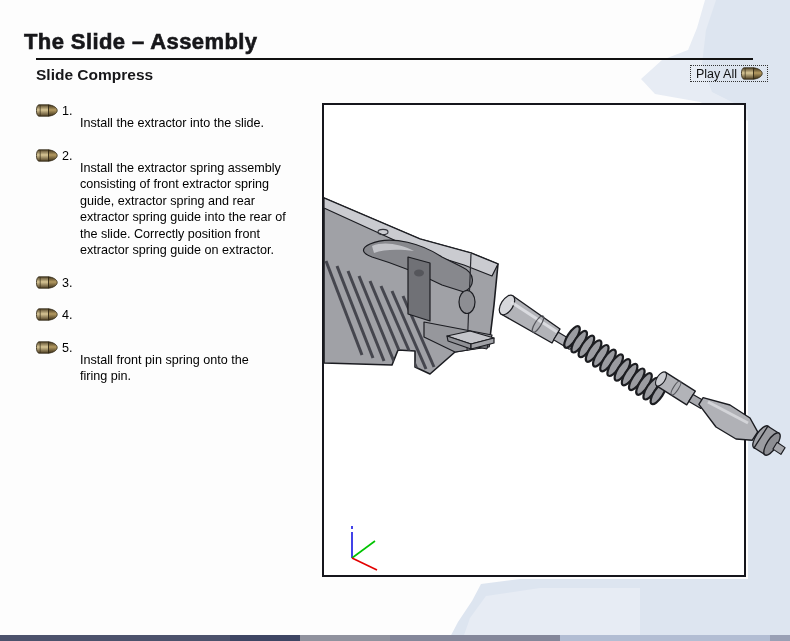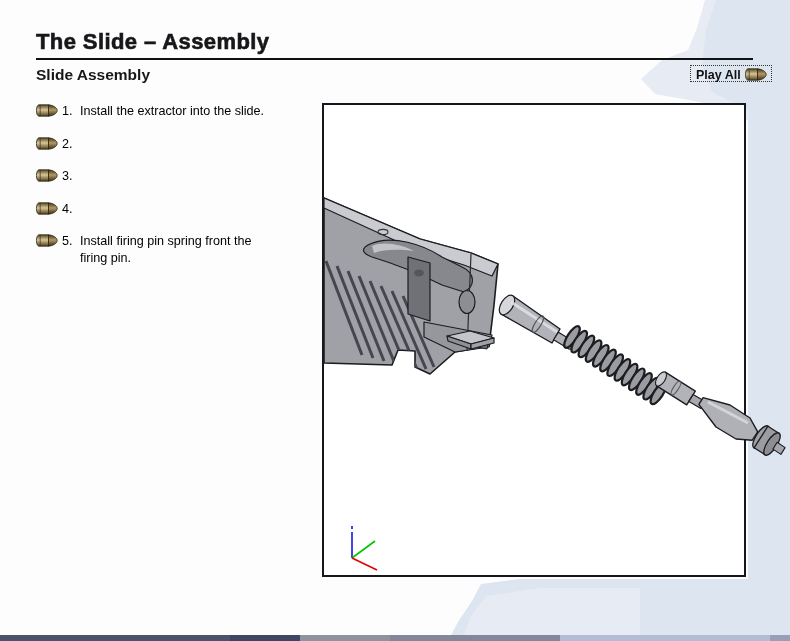--- a/index.html
+++ b/index.html
@@ -6,43 +6,42 @@
   body{
     width:790px;height:641px;position:relative;overflow:hidden;
     background:#fdfdfd;
     font-family:"Liberation Sans","DejaVu Sans",sans-serif;
     color:#000;
   }
   
   #bg-svg{position:absolute;left:0;top:0;width:790px;height:641px;z-index:0;}
   
   .page-title{
-    position:absolute;left:36px;top:29px;z-index:2;
+    position:absolute;left:24px;top:29px;z-index:2;
     font-size:22px;font-weight:bold;letter-spacing:.4px;color:#17171a;
     -webkit-text-stroke:.6px #17171a;
   }
   .title-rule{position:absolute;left:36px;top:58px;width:717px;height:2px;background:#111;z-index:2;}
   .subtitle{
     position:absolute;left:36px;top:66px;z-index:2;
     font-size:15.5px;font-weight:bold;color:#17171a;
   }
   .play-all-button{
     position:absolute;left:690px;top:65px;z-index:3;
-    display:inline-flex;gap:4px;
+    display:inline-flex;align-items:center;gap:4px;
     border:1px dotted #333;padding:2px 4px 2px 5px;
     font-size:12.5px;color:#111;background:transparent;cursor:pointer;
     height:17px;
-    font-weight:bold;
   }
   
   .steps{position:absolute;left:36px;top:103px;width:286px;z-index:2;}
   .step{display:flex;align-items:flex-start;margin-bottom:16px;}
   .step .bullet{flex:0 0 22px;margin-right:4px;margin-top:1px;cursor:pointer;}
   .step .num{flex:0 0 18px;font-size:12.6px;line-height:16.5px;}
-  .step .txt{flex:1;font-size:12.6px;line-height:16.5px;white-space:pre-line;}
+  .step .txt{flex:1;font-size:12.6px;line-height:16.5px;white-space:pre-line;margin-top:12px;}
   
   .illustration-panel{
     position:absolute;left:322px;top:103px;width:420px;height:470px;
     background:#fff;border:2px solid #16161c;z-index:1;
   }
   .illustration-panel svg{position:absolute;left:0;top:0;overflow:visible;}
   
   .footer-bar{
     position:absolute;left:0;bottom:0;width:790px;height:6px;z-index:4;
     display:flex;
@@ -74,21 +73,21 @@
 
 <svg id="bg-svg">
   <path d="M705,0 L790,0 L790,130 L745,120 L700,102 L655,94 L641,79 L662,60 L688,50 L697,28 Z" style="fill: rgb(231, 236, 244);"></path>
   <path d="M716,0 L790,0 L790,118 L748,110 L712,92 L702,64 L706,30 Z" style="fill: rgb(221, 229, 240);"></path>
   <path d="M748,103 L790,103 L790,641 L448,641 L458,622 L472,601 L481,584 L520,579 L748,579 Z" style="fill: rgb(221, 229, 240);"></path>
   <path d="M462,641 L470,618 L486,596 L540,588 L640,588 L640,641 Z" style="fill: rgb(231, 236, 244);"></path>
 </svg>
 
 <div class="page-title">The Slide – Assembly</div>
 <div class="title-rule"></div>
-<div class="subtitle">Slide Assembly</div>
+<div class="subtitle">Slide Compress</div>
 
 <button class="play-all-button">
   <span>Play All</span>
   <svg width="22" height="13" viewBox="0 0 22 13">
       <use href="#bullet-sym"></use>
     </svg>
 </button>
 
 <div class="steps">
   <div class="step">
@@ -96,39 +95,45 @@
         <use href="#bullet-sym"></use>
       </svg>
     <span class="num">1.</span>
     <span class="txt">Install the extractor into the slide.</span>
   </div>
   <div class="step">
     <svg class="bullet" width="22" height="13" viewBox="0 0 22 13">
         <use href="#bullet-sym"></use>
       </svg>
     <span class="num">2.</span>
+    <span class="txt">Install the extractor spring assembly
+consisting of front extractor spring
+guide, extractor spring and rear
+extractor spring guide into the rear of
+the slide. Correctly position front
+extractor spring guide on extractor.</span>
   </div>
   <div class="step">
     <svg class="bullet" width="22" height="13" viewBox="0 0 22 13">
         <use href="#bullet-sym"></use>
       </svg>
     <span class="num">3.</span>
   </div>
   <div class="step">
     <svg class="bullet" width="22" height="13" viewBox="0 0 22 13">
         <use href="#bullet-sym"></use>
       </svg>
     <span class="num">4.</span>
   </div>
   <div class="step">
     <svg class="bullet" width="22" height="13" viewBox="0 0 22 13">
         <use href="#bullet-sym"></use>
       </svg>
     <span class="num">5.</span>
-    <span class="txt">Install firing pin spring front the
+    <span class="txt">Install front pin spring onto the
 firing pin.</span>
   </div>
 </div>
 
 <div class="illustration-panel">
   <svg width="420" height="470" viewBox="0 0 420 470">
     <defs>
       <clipPath id="slideClip">
         <path d="M0,93 L96,134 L147,148 L174,159 L170,200 L165,241 L131,247 L106,269 L91,262 L91,246 L74,245 L68,260 L0,258 Z"></path>
       </clipPath>

